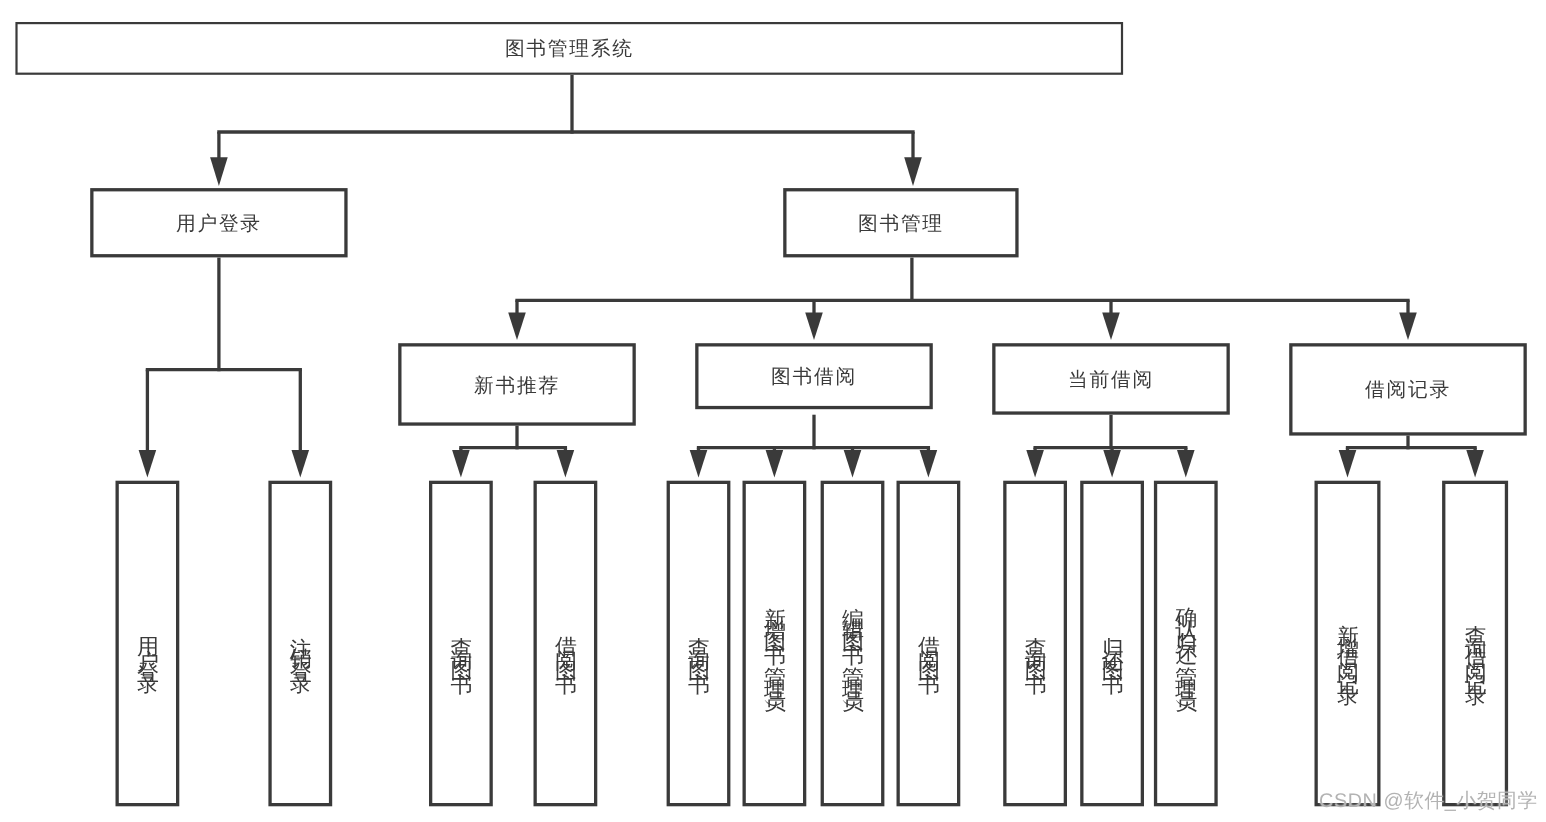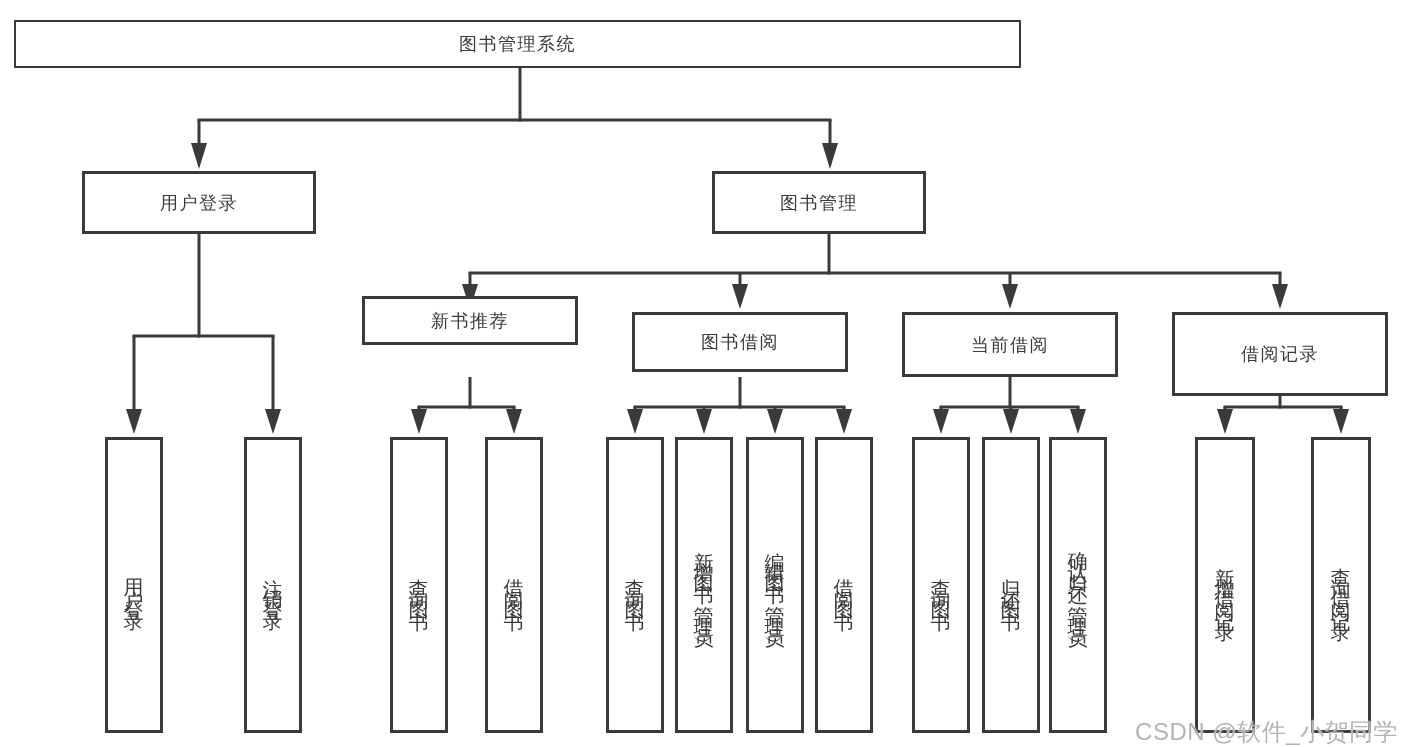--- a/index.html
+++ b/index.html
@@ -14,21 +14,21 @@
     color:#3a3a3a;z-index:2;
   }
   .box.root{border-width:2px;}
   .box.h .lbl{font-size:18px;letter-spacing:1.5px;white-space:nowrap;}
   .box.v .lbl{
     writing-mode:vertical-rl;text-orientation:mixed;
     font-size:20px;line-height:1;letter-spacing:11px;white-space:nowrap;
   }
   .watermark{
     position:absolute;top:716px;right:7px;z-index:3;
-    font-size:24px;color:#b3b3b3;letter-spacing:0.5px;
+    font-size:18px;color:#b3b3b3;letter-spacing:0.5px;
     text-shadow:0 0 2px #ffffff;white-space:nowrap;
   }
 </style>
 </head>
 <body>
 
 <div class="canvas">
 
   <svg class="wires" width="1405" height="747" viewBox="0 0 1405 747">
     <g stroke="#3a3a3a" stroke-width="3" fill="none">
@@ -101,21 +101,21 @@
     <span class="lbl">图书管理系统</span>
   </div>
 
   <div class="box h" style="left:82px;top:171px;width:234px;height:63px">
     <span class="lbl">用户登录</span>
   </div>
   <div class="box h" style="left:712px;top:171px;width:214px;height:63px">
     <span class="lbl">图书管理</span>
   </div>
 
-  <div class="box h" style="left:362px;top:296px;width:216px;height:49px">
+  <div class="box h" style="left:362px;top:312px;width:216px;height:75px">
     <span class="lbl">新书推荐</span>
   </div>
   <div class="box h" style="left:632px;top:312px;width:216px;height:60px">
     <span class="lbl">图书借阅</span>
   </div>
   <div class="box h" style="left:902px;top:312px;width:216px;height:65px">
     <span class="lbl">当前借阅</span>
   </div>
   <div class="box h" style="left:1172px;top:312px;width:216px;height:84px">
     <span class="lbl">借阅记录</span>

